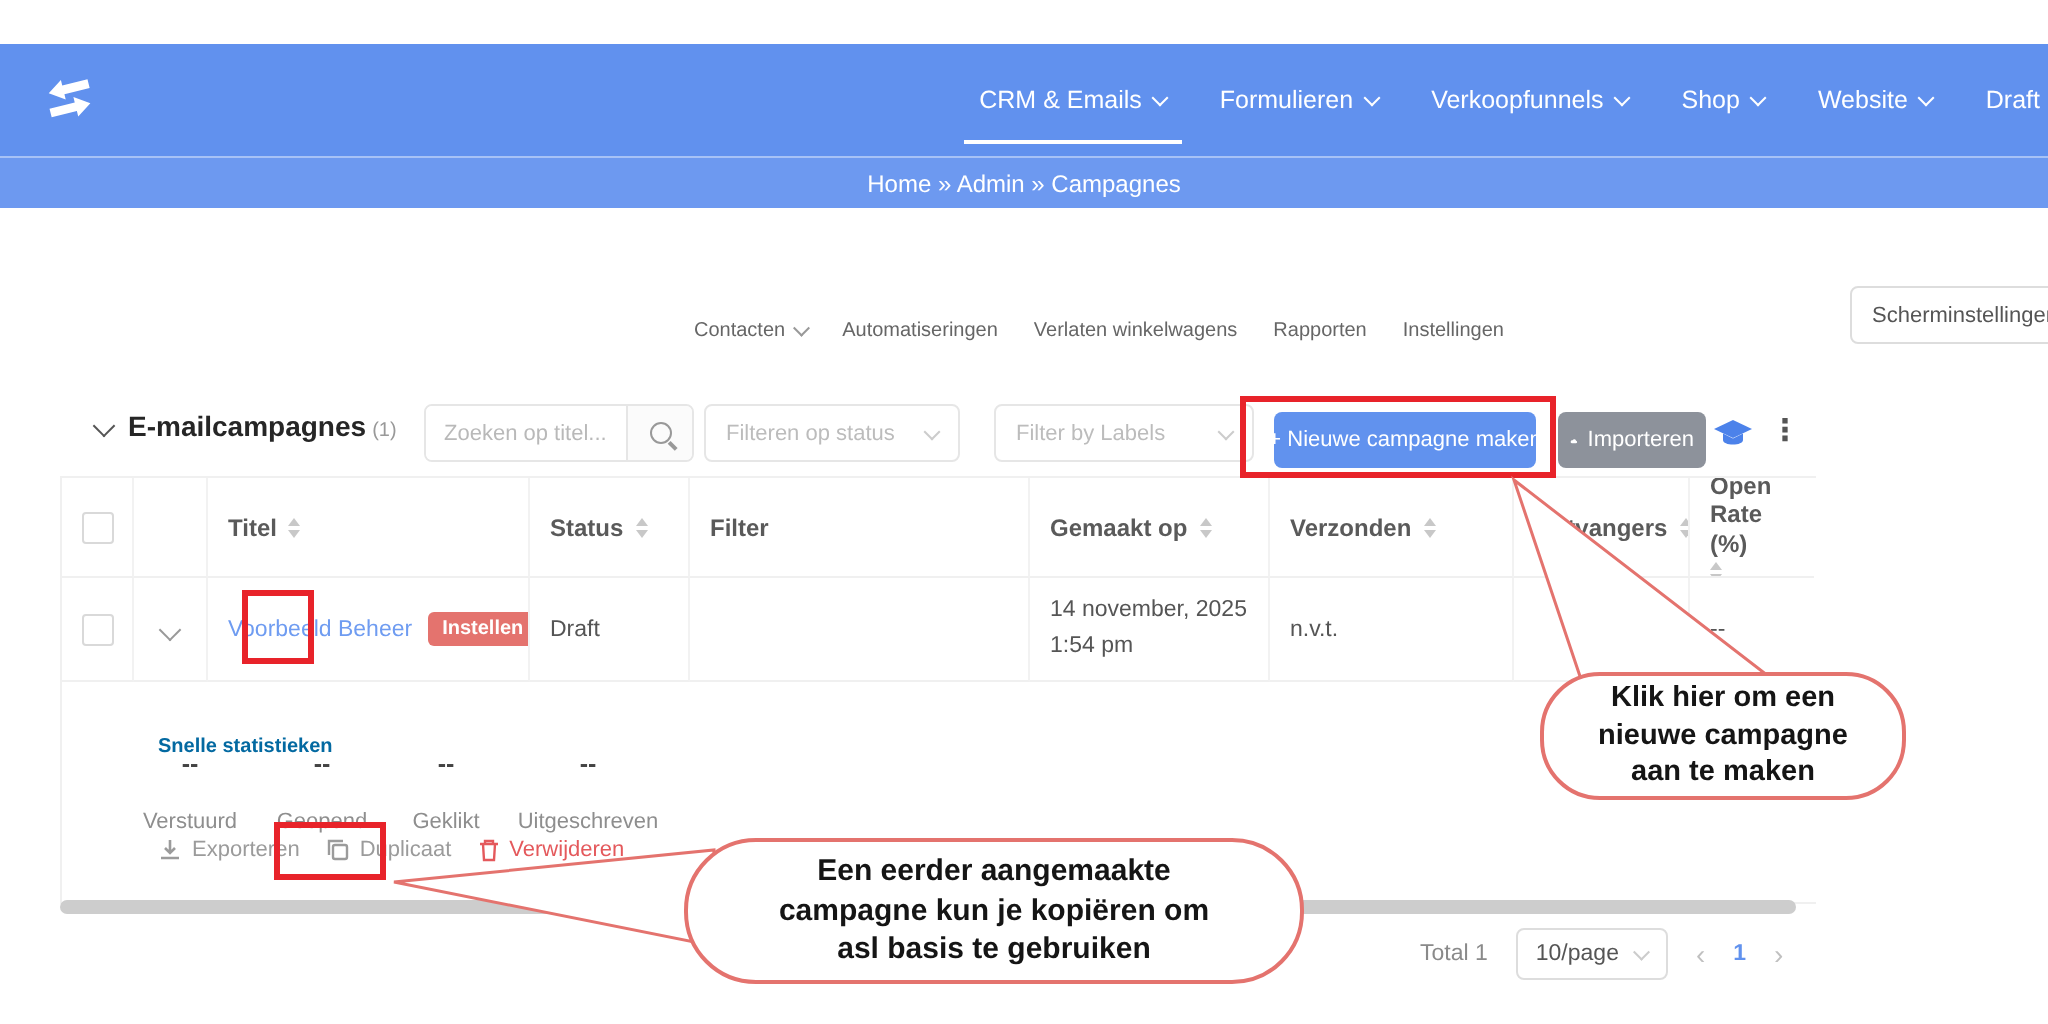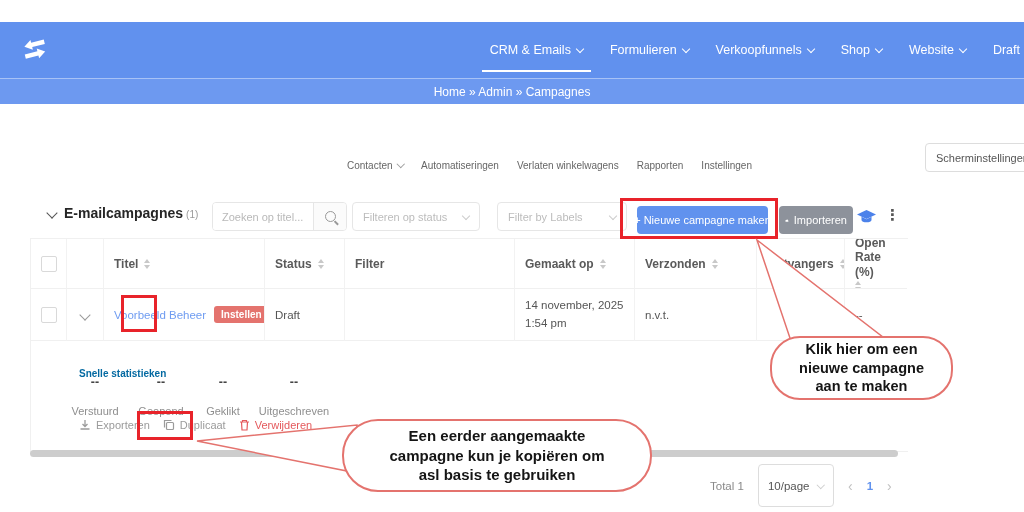--- a/index.html
+++ b/index.html
@@ -90,21 +90,21 @@
   .stat .v{font-size:12.5px;font-weight:bold;color:#444}
   .stat .l{font-size:11px;color:#8e8e8e;margin-top:16px}
   .actions{position:absolute;left:48px;top:78px;display:flex;gap:13px;align-items:center}
   .action{display:flex;align-items:center;gap:5px;font-size:11px;color:#9b9b9b;cursor:pointer}
   .action.delete{color:#e4595c}
 
   
   .scrollbar{position:absolute;left:30px;top:450px;width:868px;height:7px;background:#cdcdcd;border-radius:4px;z-index:5;cursor:pointer}
   .pagination{position:absolute;top:464px;left:710px;display:flex;align-items:center;gap:14px;
           font-size:11.5px;color:#8a8a8a;z-index:6}
-  .per-page{border:1px solid #ddd;border-radius:4px;height:43px;display:flex;align-items:center;gap:9px;
+  .per-page{border:1px solid #ddd;border-radius:4px;height:26px;display:flex;align-items:center;gap:9px;
           padding:0 9px;color:#555;background:#fff;box-sizing:border-box;cursor:pointer}
   .per-page .chev{width:4.5px;height:4.5px;color:#ccc;margin-top:-2px}
   .pg-arrow{color:#c0c0c0;font-size:14px;cursor:pointer}
   .pg-num{color:#6192ee;font-weight:bold;cursor:pointer}
 
   
   .hl{position:absolute;border:3px solid #e8232a;box-sizing:border-box;z-index:20;pointer-events:none}
   #hl-new{left:620px;top:198px;width:158px;height:41px}
   #hl-chevron{left:121px;top:295px;width:36px;height:37px}
   #hl-duplicate{left:137px;top:411px;width:56px;height:29px}

